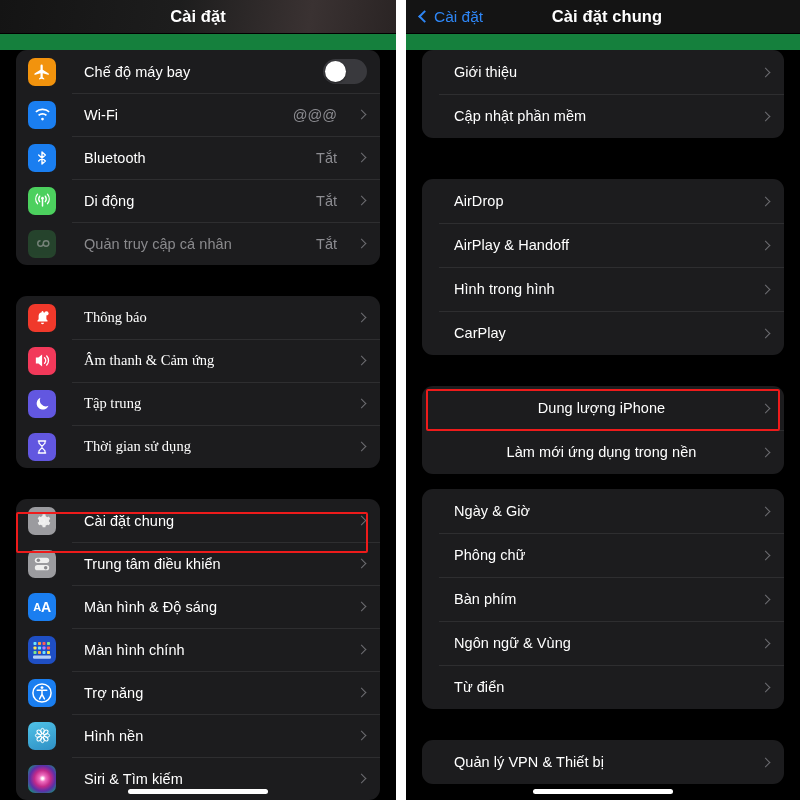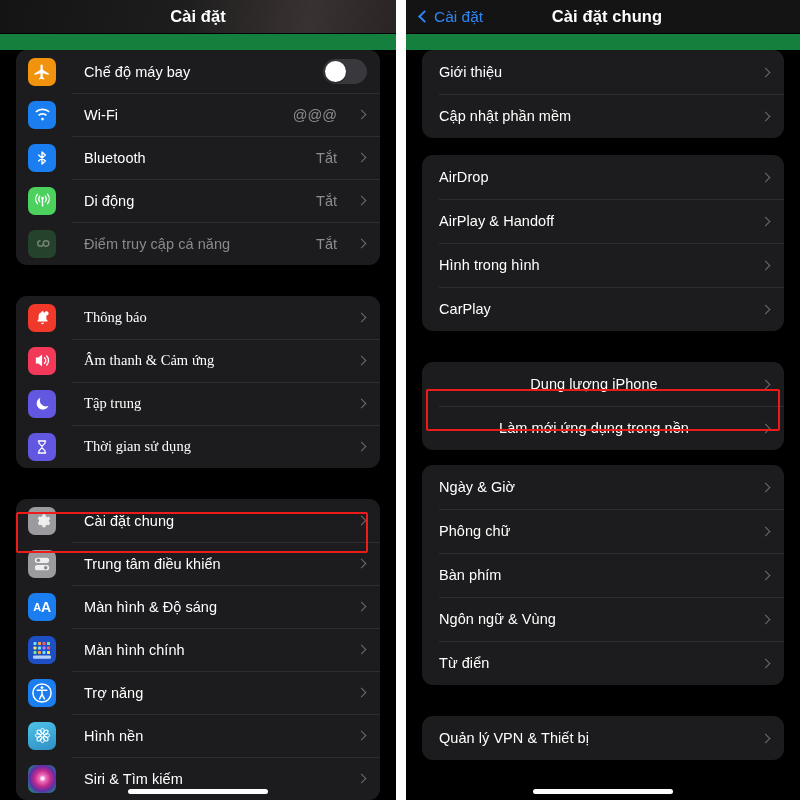--- a/index.html
+++ b/index.html
@@ -69,21 +69,21 @@
     padding:0 13px 0 12px;
     cursor:pointer;
     gap:13px;
   }
   .row + .row::before {
     content:"";
     position:absolute; left:56px; right:0; top:0;
     height:1px; background:#2e2e30;
   }
   .row.noicon + .row.noicon::before { left:17px; }
-  .row.noicon { padding-left:17px; height:44px; }
+  .row.noicon { padding-left:32px; height:44px; }
 
   .ic {
     width:28px; height:28px; border-radius:7px;
     flex:0 0 28px; margin-right:15px;
     display:flex; align-items:center; justify-content:center;
     position:relative;
     color:#fff;
   }
   .ic svg { display:block; }
   .label {
@@ -197,21 +197,21 @@
           <span class="value">Tắt</span>
           <span class="chev"></span>
         </div>
 
         <div class="row dim">
           <span class="ic" style="background:#2f6b3a;">
             <svg width="19" height="19" viewBox="0 0 24 24" fill="none" stroke="#cfe8d4" stroke-width="1.8">
                 <path d="M9.5 8.5a3.5 3.5 0 1 0 3.5 3.5 3.5 3.5 0 0 1 3.5-3.5 3.5 3.5 0 1 1-3.5 3.5 3.5 3.5 0 0 1-3.5 3.5 3.5 3.5 0 0 1 0-7z"></path>
               </svg>
           </span>
-          <span class="label">Điểm truy cập cá năng</span>
+          <span class="label">Quản truy cập cá nhân</span>
           <span class="value">Tắt</span>
           <span class="chev"></span>
         </div>
       </div>
 
       <div class="group" style="margin-top:31px;font-family:Liberation Serif, serif;">
 
         <div class="row">
           <span class="ic" style="background:#f0392b;">
             <svg width="17" height="17" viewBox="0 0 24 24" fill="#fff">
@@ -378,21 +378,21 @@
         <div class="row noicon">
           <span class="label">Giới thiệu</span>
           <span class="chev"></span>
         </div>
         <div class="row noicon">
           <span class="label">Cập nhật phần mềm</span>
           <span class="chev"></span>
         </div>
       </div>
 
-      <div class="group" style="margin-top:17px;">
+      <div class="group" style="margin-top:41px;">
         <div class="row noicon">
           <span class="label">AirDrop</span>
           <span class="chev"></span>
         </div>
         <div class="row noicon">
           <span class="label">AirPlay &amp; Handoff</span>
           <span class="chev"></span>
         </div>
         <div class="row noicon">
           <span class="label">Hình trong hình</span>

